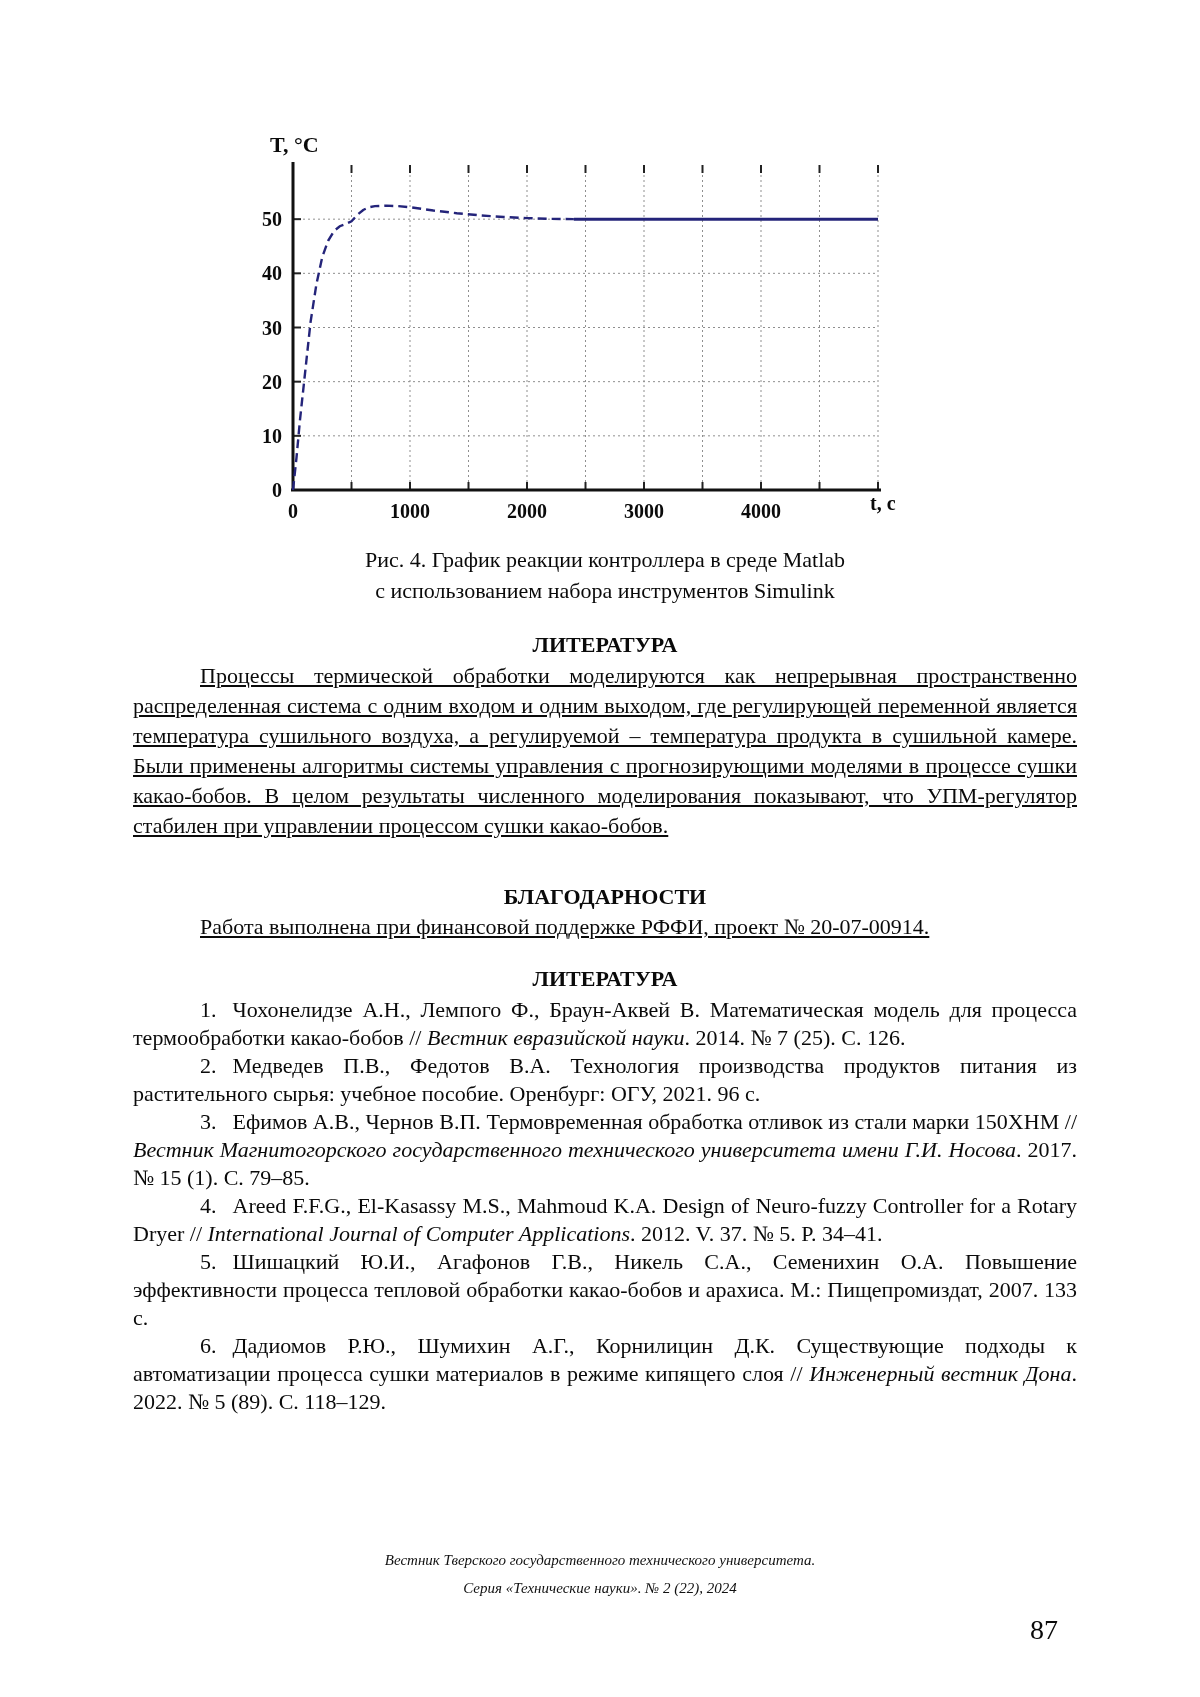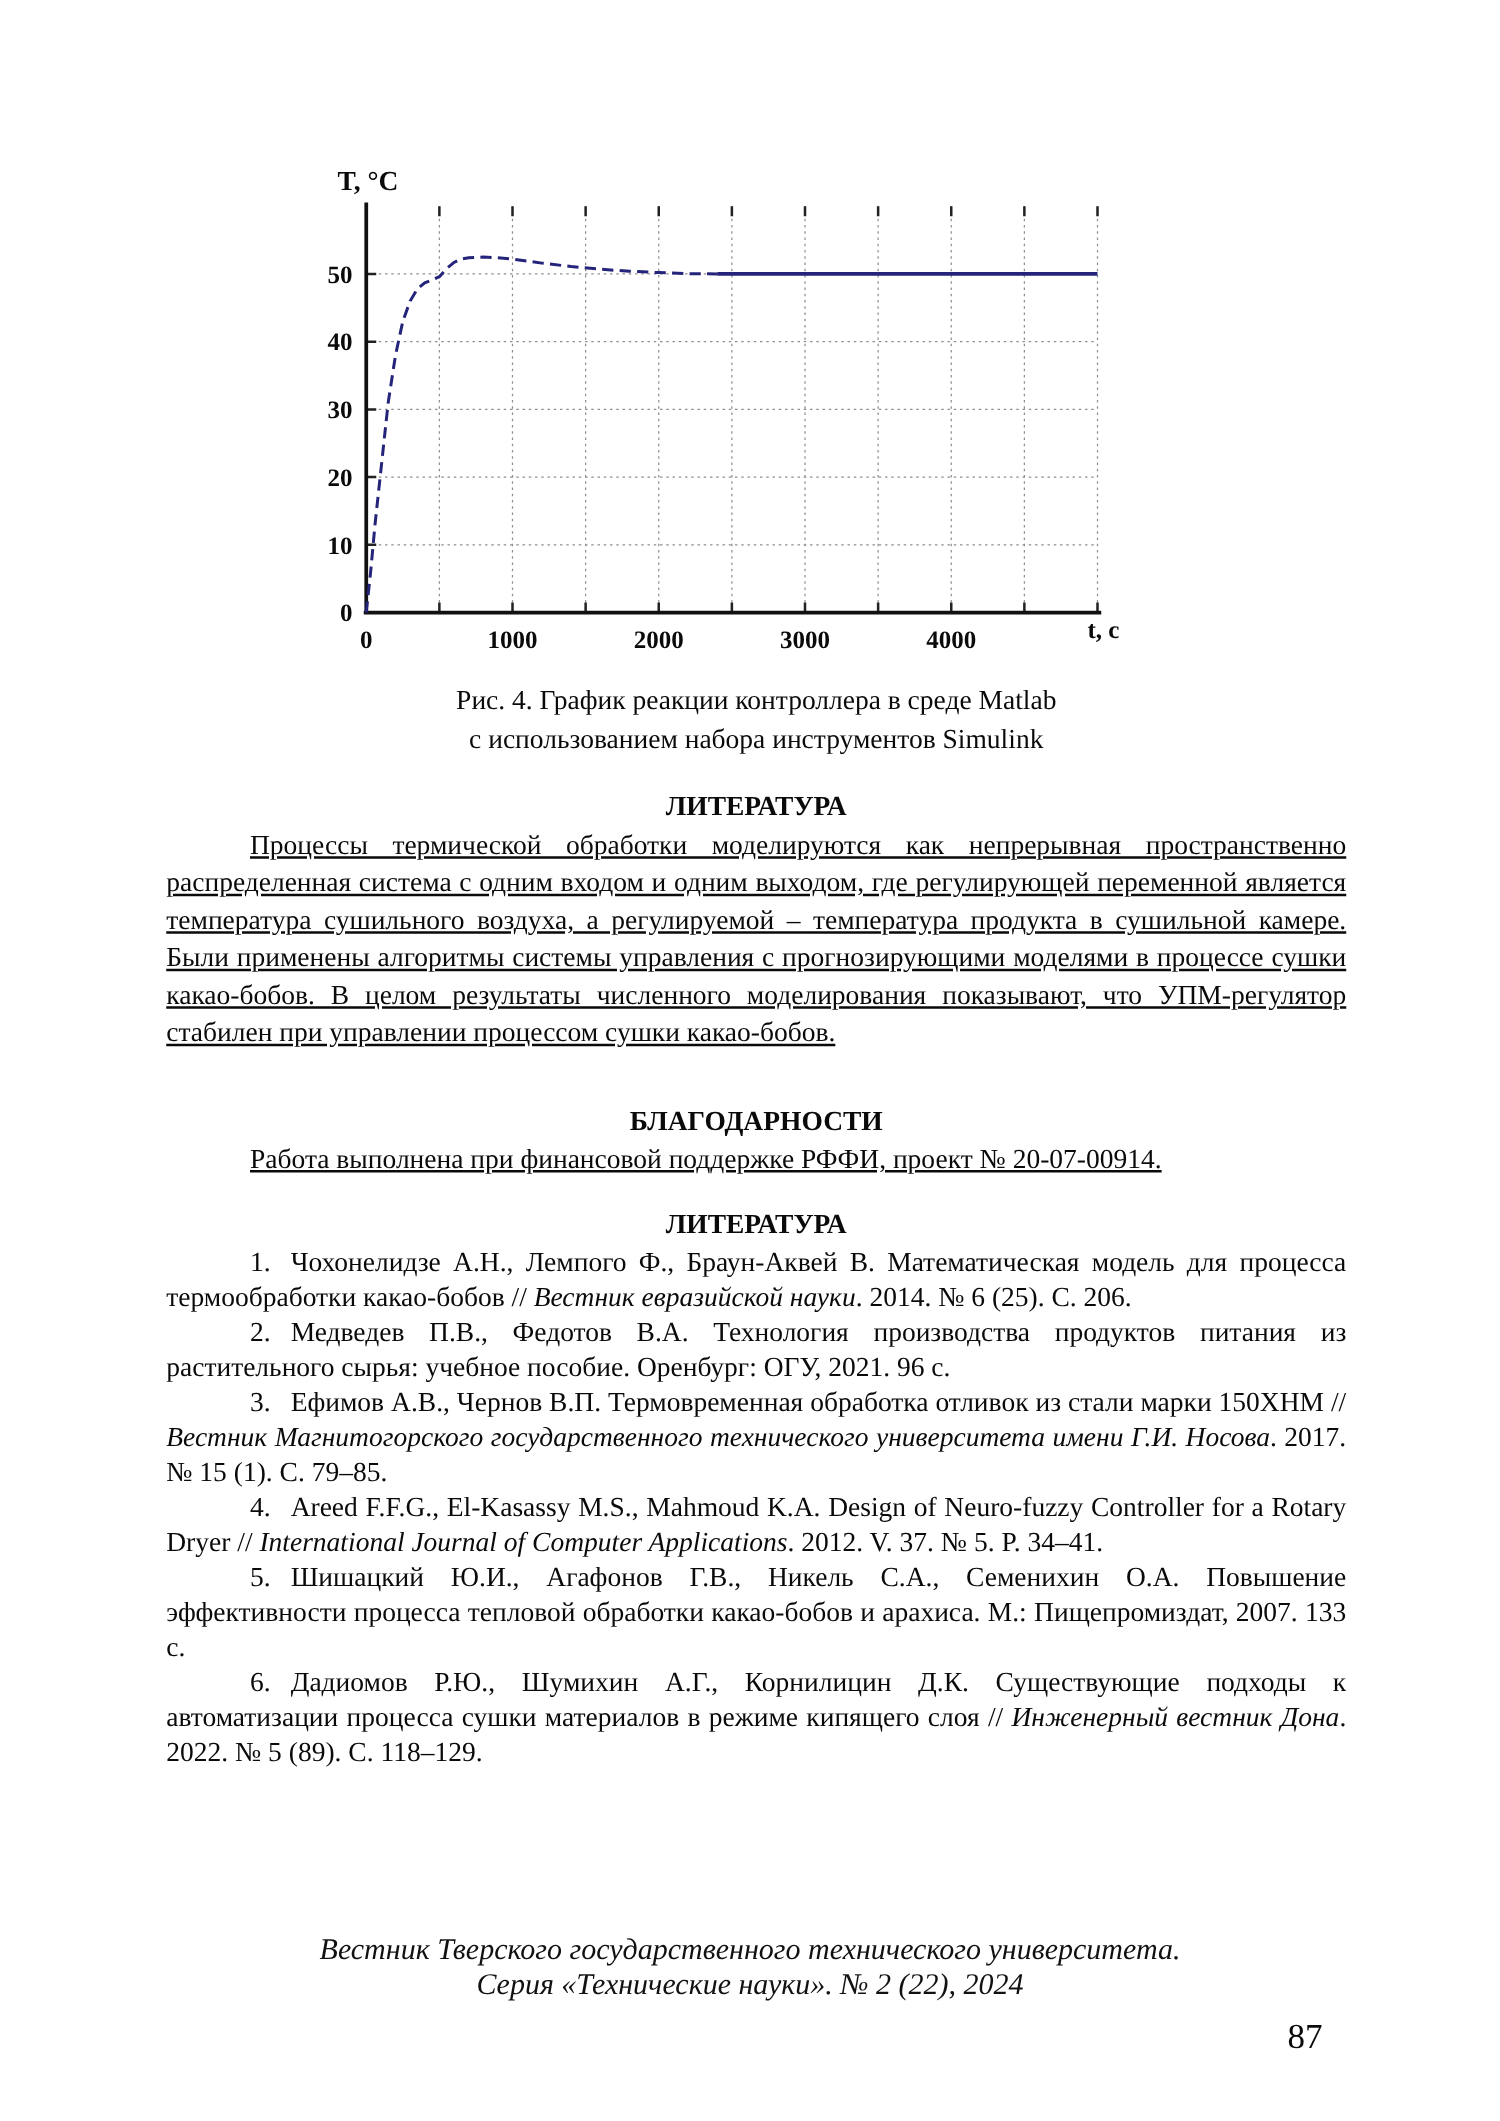--- a/index.html
+++ b/index.html
@@ -27,21 +27,21 @@
   .h-lit{top:966px;}
   .body-par{position:absolute;left:133px;width:944px;font-size:22px;line-height:30px;
             text-align:justify;text-indent:67px;margin:0;text-decoration:underline;}
   .p-conclusion{top:661px;}
   .p-acks{top:912px;text-align:left;}
   .refs{position:absolute;left:133px;top:996px;width:944px;font-size:22px;line-height:28px;text-align:justify;}
   .refs p{margin:0;text-indent:67px;}
   .ref-num{margin-right:16px;}
   .it{font-style:italic;}
   .footer{position:absolute;left:0;width:1200px;top:1546px;text-align:center;
-          font-style:italic;font-size:24px;line-height:28px;color:#111;}
+          font-style:italic;font-size:15px;line-height:28px;color:#111;}
   .page-number{position:absolute;left:1014px;top:1582px;width:60px;text-align:center;
                font-size:28px;margin-top:32px;}
 </style>
 </head>
 <body>
 
 <div class="page">
 
   <div class="figure">
     <svg id="chart-svg" viewBox="0 0 660 398">
@@ -111,21 +111,21 @@
   </div>
 
   <div class="sect-heading h-conclusion">ЛИТЕРАТУРА</div>
   <p class="body-par p-conclusion">Процессы термической обработки моделируются как непрерывная пространственно распределенная система с одним входом и одним выходом, где регулирующей переменной является температура сушильного воздуха, а регулируемой – температура продукта в сушильной камере. Были применены алгоритмы системы управления с прогнозирующими моделями в процессе сушки какао-бобов. В целом результаты численного моделирования показывают, что УПМ-регулятор стабилен при управлении процессом сушки какао-бобов.</p>
 
   <div class="sect-heading h-acks">БЛАГОДАРНОСТИ</div>
   <p class="body-par p-acks">Работа выполнена при финансовой поддержке РФФИ, проект № 20-07-00914.</p>
 
   <div class="sect-heading h-lit">ЛИТЕРАТУРА</div>
   <div class="refs" id="refs">
-      <p><span class="ref-num">1.</span><span>Чохонелидзе А.Н., Лемпого Ф., Браун-Аквей В. Математическая модель для процесса термообработки какао-бобов // </span><span class="it">Вестник евразийской науки</span><span>. 2014. № 6 (25). С. 206.</span></p>
+      <p><span class="ref-num">1.</span><span>Чохонелидзе А.Н., Лемпого Ф., Браун-Аквей В. Математическая модель для процесса термообработки какао-бобов // </span><span class="it">Вестник евразийской науки</span><span>. 2014. № 7 (25). С. 126.</span></p>
       <p><span class="ref-num">2.</span><span>Медведев П.В., Федотов В.А. Технология производства продуктов питания из растительного сырья: учебное пособие. Оренбург: ОГУ, 2021. 96 с.</span></p>
       <p><span class="ref-num">3.</span><span>Ефимов А.В., Чернов В.П. Термовременная обработка отливок из стали марки 150ХНМ // </span><span class="it">Вестник Магнитогорского государственного технического университета имени Г.И. Носова</span><span>. 2017. № 15 (1). С. 79–85.</span></p>
       <p><span class="ref-num">4.</span><span>Areed F.F.G., El-Kasassy M.S., Mahmoud K.A. Design of Neuro-fuzzy Controller for a Rotary Dryer // </span><span class="it">International Journal of Computer Applications</span><span>. 2012. V. 37. № 5. P. 34–41.</span></p>
       <p><span class="ref-num">5.</span><span>Шишацкий Ю.И., Агафонов Г.В., Никель С.А., Семенихин О.А. Повышение эффективности процесса тепловой обработки какао-бобов и арахиса. М.: Пищепромиздат, 2007. 133 с.</span></p>
       <p><span class="ref-num">6.</span><span>Дадиомов Р.Ю., Шумихин А.Г., Корнилицин Д.К. Существующие подходы к автоматизации процесса сушки материалов в режиме кипящего слоя // </span><span class="it">Инженерный вестник Дона</span><span>. 2022. № 5 (89). С. 118–129.</span></p>
     </div>
 
   <div class="footer">
     <div>Вестник Тверского государственного технического университета.</div>
     <div>Серия «Технические науки». № 2 (22), 2024</div>

